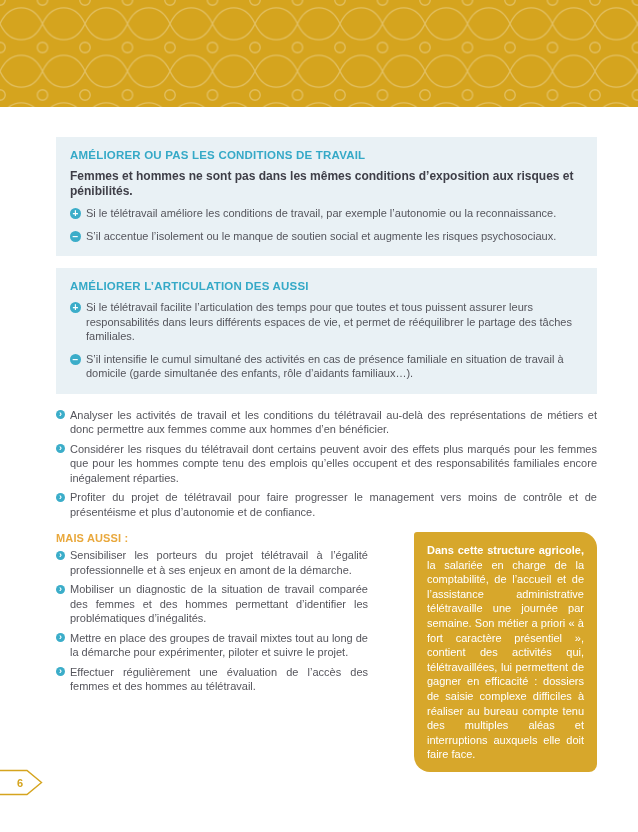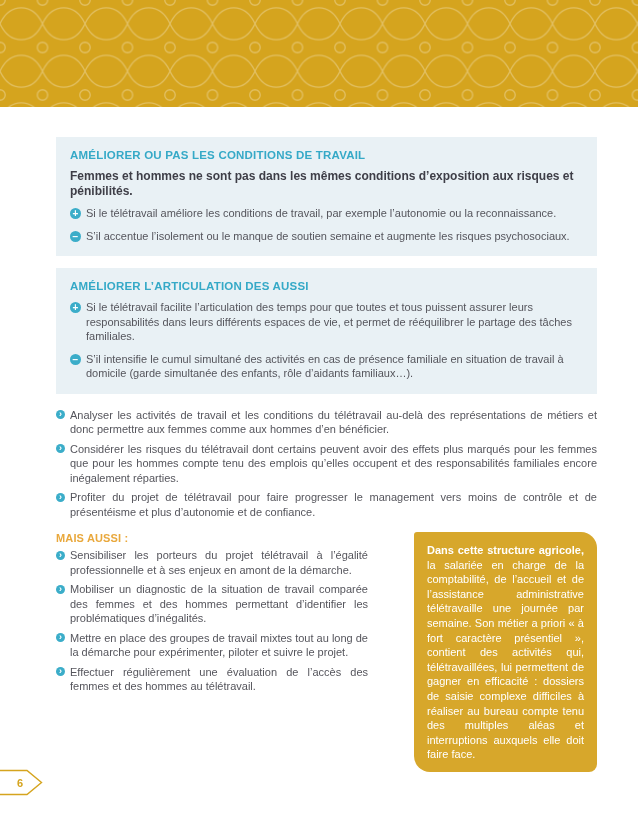--- a/index.html
+++ b/index.html
@@ -110,21 +110,21 @@
 
     <section class="info-box">
       <h3 class="box-title">AMÉLIORER OU PAS LES CONDITIONS DE TRAVAIL</h3>
       <p class="box-intro">Femmes et hommes ne sont pas dans les mêmes conditions d’exposition aux risques et pénibilités.</p>
       <div class="li">
         <span class="ico">+</span>
         <span class="li-text">Si le télétravail améliore les conditions de travail, par exemple l’autonomie ou la reconnaissance.</span>
       </div>
       <div class="li">
         <span class="ico">−</span>
-        <span class="li-text">S’il accentue l’isolement ou le manque de soutien semaine et augmente les risques psychosociaux.</span>
+        <span class="li-text">S’il accentue l’isolement ou le manque de soutien social et augmente les risques psychosociaux.</span>
       </div>
     </section>
 
     <section class="info-box">
       <h3 class="box-title">AMÉLIORER L’ARTICULATION DES AUSSI</h3>
       <div class="li">
         <span class="ico">+</span>
         <span class="li-text">Si le télétravail facilite l’articulation des temps pour que toutes et tous puissent assurer leurs responsabilités dans leurs différents espaces de vie, et permet de rééquilibrer le partage des tâches familiales.</span>
       </div>
       <div class="li">

